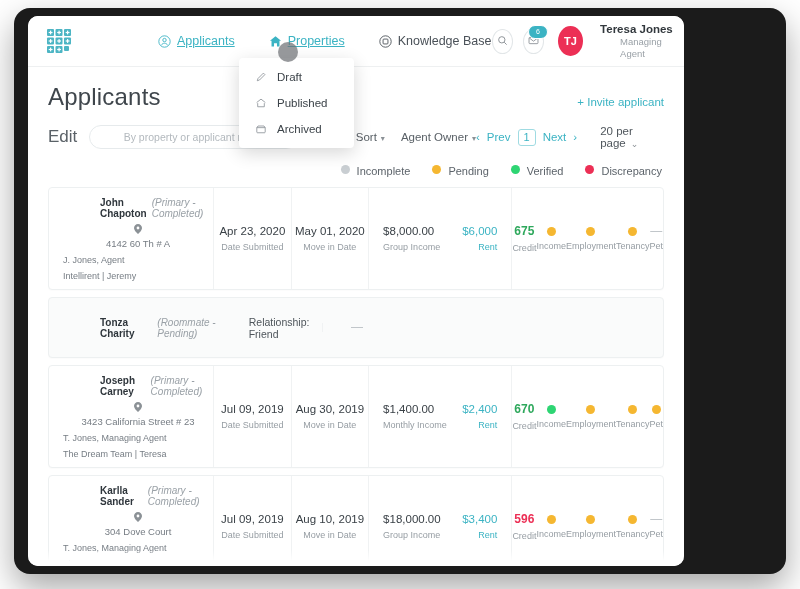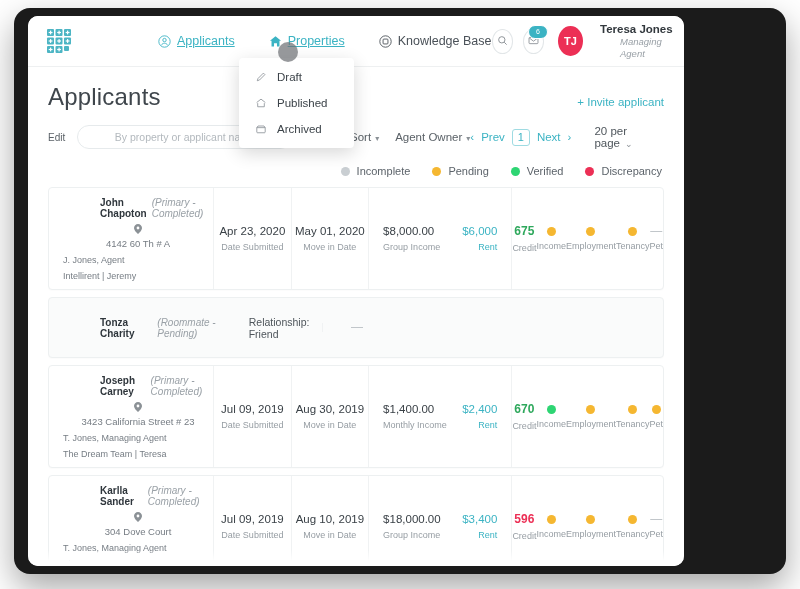--- a/index.html
+++ b/index.html
@@ -49,21 +49,21 @@
     display:flex;align-items:center;justify-content:center;padding:0 3px;
     border:1.5px solid #fff;line-height:1;
   }
   .avatar{
     width:30px;height:30px;border-radius:50%;background:#ec2f55;color:#fff;
     display:flex;align-items:center;justify-content:center;
     font-size:11px;font-weight:bold;margin-left:4px;
   }
   .userblock{display:flex;flex-direction:column;line-height:1.25;margin-left:7px;}
   .uname{font-size:11.5px;color:#32383d;font-weight:bold;}
-  .urole{font-size:9.5px;color:#9aa1a7;font-style:italic;margin-left:20px;}
+  .urole{font-size:9.5px;color:#9aa1a7;margin-left:20px;}
   .caret{margin-left:9px;color:#6b7278;font-size:8px;}
   
   .dropdown{
     position:absolute;left:211px;top:42px;width:115px;
     background:#fff;border-radius:4px;
     box-shadow:0 5px 18px rgba(0,0,0,.16);
     padding:6px 0;z-index:40;
   }
   .ditem{
     display:flex;align-items:center;gap:10px;
@@ -73,21 +73,21 @@
   .navdot{
     position:absolute;left:250px;top:26px;width:20px;height:20px;border-radius:50%;
     background:#6f7276;opacity:.72;z-index:45;pointer-events:none;
   }
   
   .pagehead{display:flex;align-items:flex-end;padding:16px 20px 0 20px;}
   h1.title{margin:0;font-size:24px;font-weight:400;color:#3f464c;letter-spacing:.2px;}
   .invite{margin-left:auto;font-size:11.5px;color:#3bb3c3;cursor:pointer;padding-bottom:3px;}
   
   .toolbar{display:flex;align-items:center;padding:14px 20px 10px 20px;gap:0;}
-  .edit{font-size:10px;color:#5a6167;margin-right:12px;cursor:pointer;}
+  .edit{font-size:17px;color:#5a6167;margin-right:12px;cursor:pointer;}
   .searchbox{
     width:218px;height:22px;border:1px solid #e6eaec;border-radius:12px;
     display:flex;align-items:center;justify-content:center;background:#fff;
   }
   .searchbox input{
     border:0;outline:0;width:92%;text-align:center;font-size:10.5px;color:#555b61;
     font-family:"Liberation Sans", sans-serif;background:transparent;
   }
   .searchbox input::placeholder{color:#b3b9be;}
   .tool{font-size:11.5px;color:#5a6167;margin-left:16px;cursor:pointer;white-space:nowrap;}
@@ -95,21 +95,21 @@
   .pager{margin-left:auto;display:flex;align-items:center;gap:7px;}
   .pg{font-size:11.5px;color:#3bb3c3;cursor:pointer;}
   .pgnum{
     font-size:11px;color:#3bb3c3;border:1px solid #9fdbe2;border-radius:3px;
     padding:0px 5px;line-height:15px;cursor:pointer;
   }
   .perpage{font-size:11.5px;color:#4f565c;margin-left:16px;cursor:pointer;}
   .perpage .tcaret{font-size:9px;color:#8b9196;margin-left:5px;}
   
   .legend{display:flex;align-items:center;justify-content:flex-end;gap:22px;padding:6px 22px 10px 0;}
-  .lg{display:flex;align-items:center;gap:7px;font-size:11px;color:#5c636a;}
+  .lg{display:flex;gap:7px;font-size:11px;color:#5c636a;}
   .dot{width:9px;height:9px;border-radius:50%;display:block;}
   
   .rows{padding:0 20px;}
   .card{
     border:1px solid #edf0f1;border-radius:4px;background:#fff;
     margin-bottom:7px;display:flex;align-items:stretch;min-height:59px;
     box-shadow:0 1px 1px rgba(0,0,0,.015);
   }
   .card.sub{background:#fafbfb;}
   .cell-name{width:173px;padding:9px 0 8px 14px;box-sizing:border-box;}

